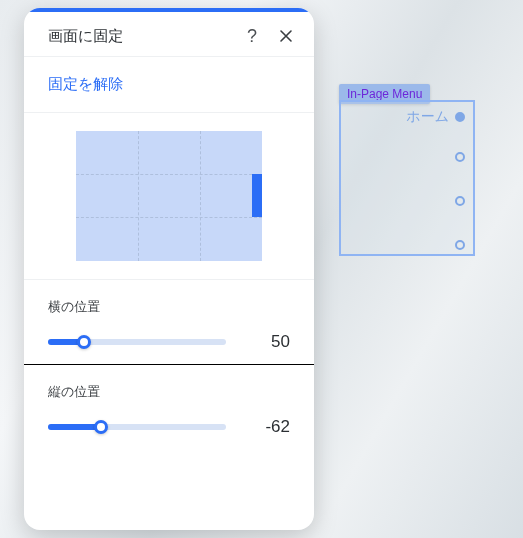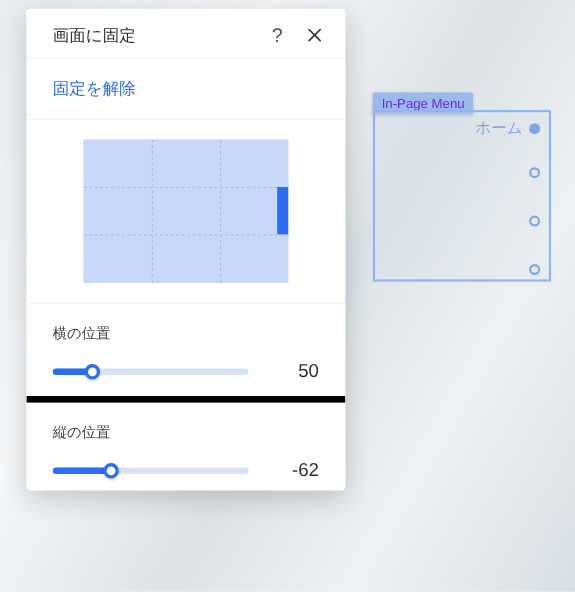--- a/index.html
+++ b/index.html
@@ -6,23 +6,23 @@
   body {
     width: 523px; height: 538px;
     font-family: -apple-system, BlinkMacSystemFont, "Helvetica Neue", Arial, sans-serif;
     background: linear-gradient(120deg, #e8ecef 0%, #f5f7f9 30%, #dce2e6 55%, #eef1f3 75%, #d8dfe4 100%);
     position: relative; overflow: hidden;
   }
 
   
   .panel {
     position: absolute; left: 24px; top: 8px;
-    width: 290px; height: 438px;
+    width: 290px; height: 522px;
     background: #fff;
-    border-radius: 4px;
+    border-radius: 16px;
     box-shadow: 0 6px 24px rgba(0,0,0,0.18);
     display: flex; flex-direction: column;
     overflow: hidden;
   }
   .panel-topbar { height: 4px; background: #2b6df6; }
   .panel-header {
     display: flex; align-items: center; justify-content: space-between;
     padding: 14px 18px 10px 24px;
     border-bottom: 1px solid #eef0f2;
   }
@@ -68,21 +68,21 @@
     position:absolute; right:0; top:43px; width:10px; height:43px;
     background:#2b6df6;
   }
   
   .pos-grid .dash-v1{position:absolute;left:62px;top:0;bottom:0;border-left:1px dashed #aebfdd;}
   .pos-grid .dash-v2{position:absolute;left:124px;top:0;bottom:0;border-left:1px dashed #aebfdd;}
   .pos-grid .dash-h1{position:absolute;top:43px;left:0;right:0;border-top:1px dashed #aebfdd;}
   .pos-grid .dash-h2{position:absolute;top:86px;left:0;right:0;border-top:1px dashed #aebfdd;}
 
   
-  .slider-section { padding: 18px 24px 12px 24px; border-bottom:6px solid #000000;}
+  .slider-section { padding: 18px 24px 12px 24px; border-bottom:1px solid #000000;}
   .slider-section:last-of-type{border-bottom:none;}
   .slider-row { display:flex; align-items:center; justify-content:space-between; gap:18px; }
   .slider {
     flex:1; height:6px; border-radius:3px;
     background: #d7e2f5; position:relative; cursor:pointer;
   }
   .slider .fill { position:absolute; left:0; top:0; bottom:0; background:#2b6df6; border-radius:3px; }
   .slider .thumb {
     position:absolute; top:50%; transform:translate(-50%,-50%);
     width:14px; height:14px; border-radius:50%;
@@ -93,21 +93,21 @@
 
   
   .widget-label {
     position:absolute; left:339px; top:84px;
     background:#9bb9ea; color:#6d28d9; font-size:12px;
     padding:3px 8px; border-radius:2px;
     box-shadow:0 1px 3px rgba(0,0,0,.15);
   }
   .widget {
     position:absolute; left:339px; top:100px;
-    width:162px; height:156px;
+    width:136px; height:156px;
     border:2px solid #8fb4f3;
     background: rgba(210,222,232,0.25);
   }
   .widget .item {
     position:absolute; right:8px;
     display:flex; align-items:center; gap:6px;
     color:#7fa7e6; font-size:14px;
   }
   .widget .dot {
     width:10px; height:10px; border-radius:50%;

